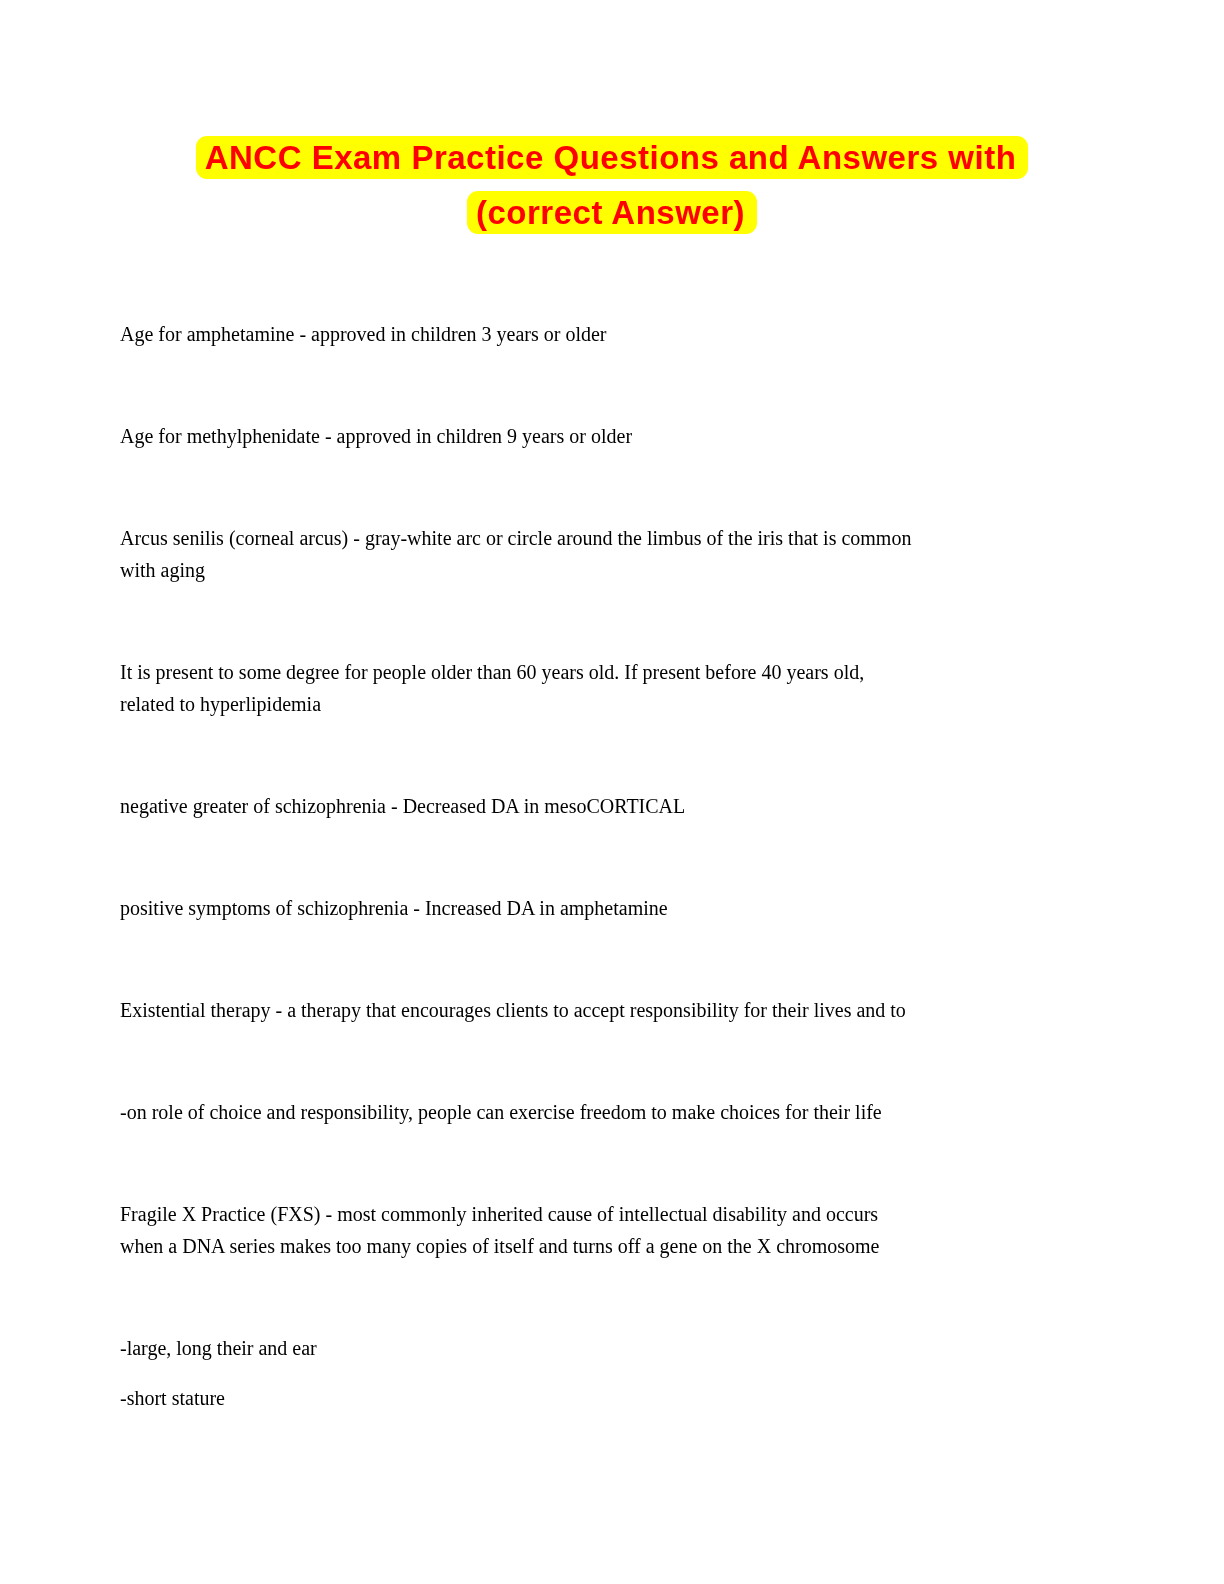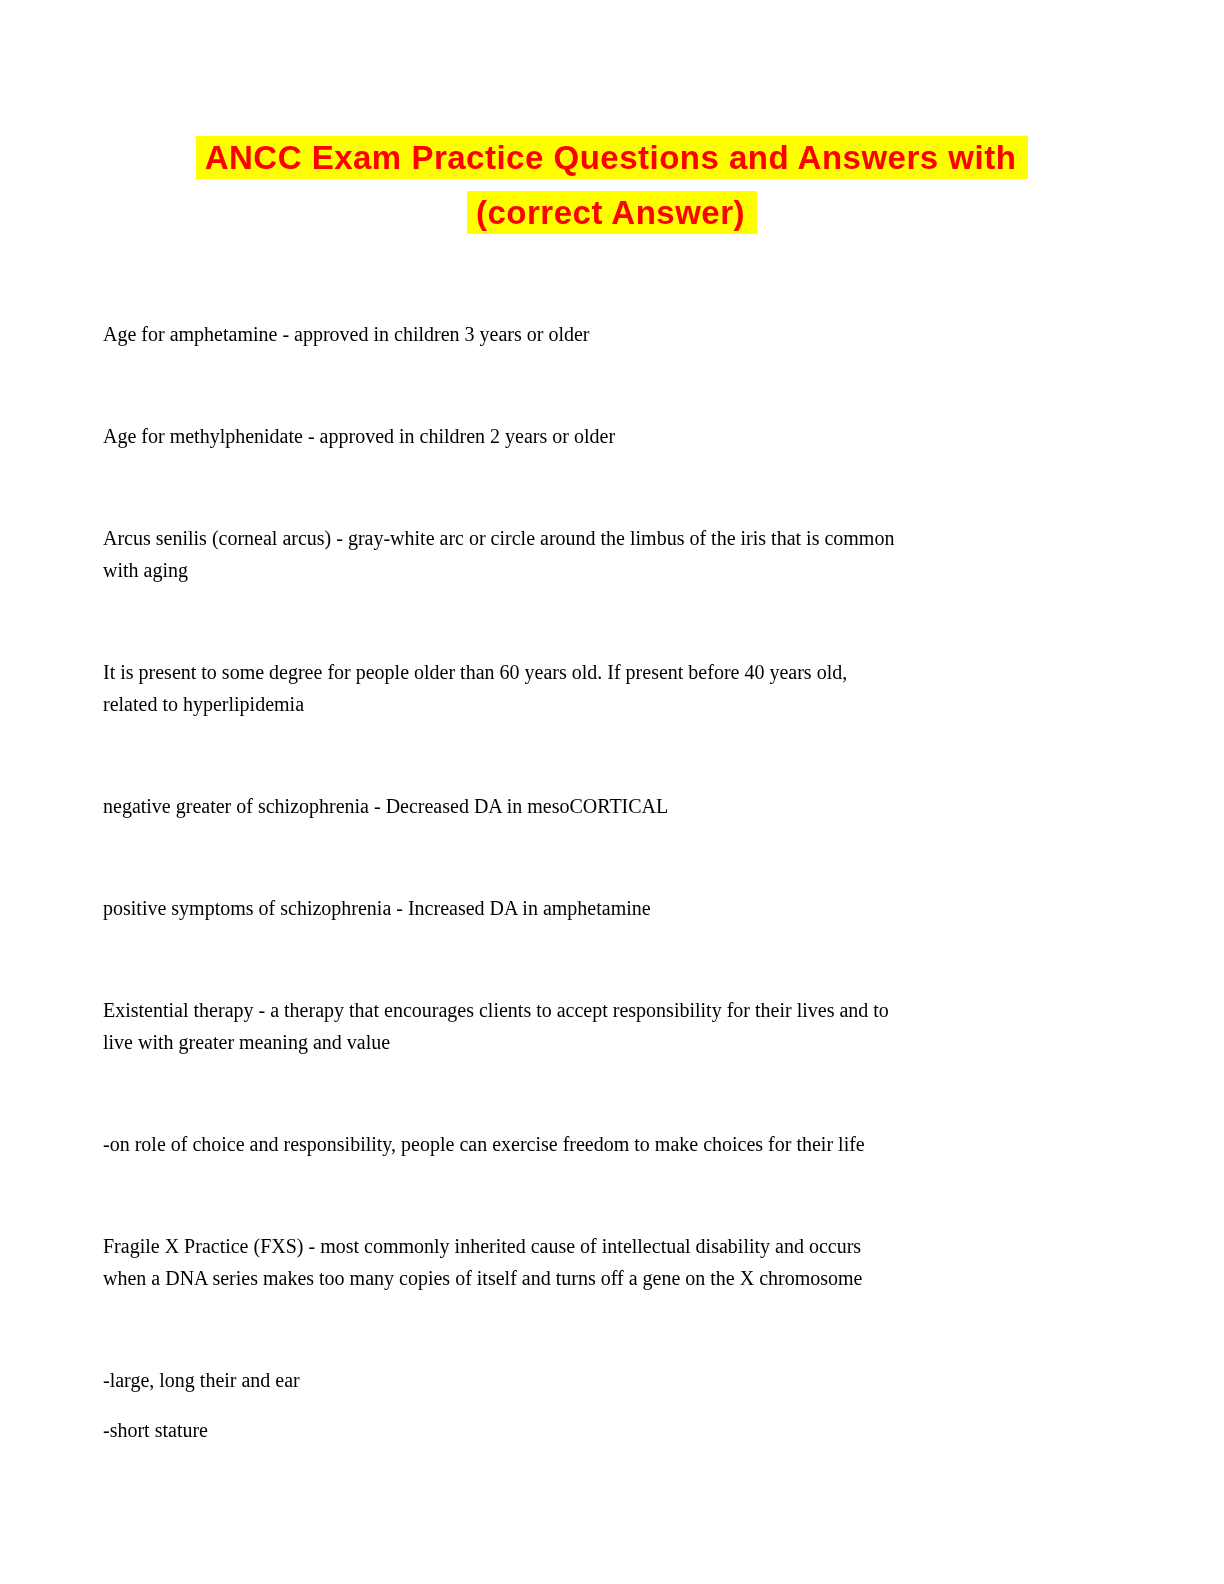--- a/index.html
+++ b/index.html
@@ -23,24 +23,24 @@
     font-family: "Liberation Sans", sans-serif;
     font-weight: 700;
     font-size: 33px;
     line-height: 55px;
     color: #ff0000;
     letter-spacing: 0.5px;
   }
   .title .hl {
     background: #ffff00;
     padding: 3px 12px 3px 9px;
+    border-radius: 11px;
   }
   .content {
-    padding: 78px 140px 0 83px;
-    margin-left: 20px;
+    padding: 78px 140px 0 120px;
   }
   p.para {
     margin: 0 0 70px 0;
     font-size: 20px;
     line-height: 32px;
     color: #000000;
   }
   p.para.tight {
     margin-bottom: 18px;
   }
@@ -60,21 +60,21 @@
     <span class="hl">(correct Answer)</span>
   </h1>
 
   <div class="content">
 
     <p class="para">
       <span class="ln">Age for amphetamine - approved in children 3 years or older</span>
     </p>
 
     <p class="para">
-      <span class="ln">Age for methylphenidate - approved in children 2 years or older</span>
+      <span class="ln">Age for methylphenidate - approved in children 9 years or older</span>
     </p>
 
     <p class="para">
       <span class="ln">Arcus senilis (corneal arcus) - gray-white arc or circle around the limbus of the iris that is common</span>
       <span class="ln">with aging</span>
     </p>
 
     <p class="para">
       <span class="ln">It is present to some degree for people older than 60 years old. If present before 40 years old,</span>
       <span class="ln">related to hyperlipidemia</span>
@@ -83,21 +83,20 @@
     <p class="para">
       <span class="ln">negative greater of schizophrenia - Decreased DA in mesoCORTICAL</span>
     </p>
 
     <p class="para">
       <span class="ln">positive symptoms of schizophrenia - Increased DA in amphetamine</span>
     </p>
 
     <p class="para">
       <span class="ln">Existential therapy - a therapy that encourages clients to accept responsibility for their lives and to</span>
-      <span class="ln">live with greater meaning and value</span>
     </p>
 
     <p class="para">
       <span class="ln">-on role of choice and responsibility, people can exercise freedom to make choices for their life</span>
     </p>
 
     <p class="para">
       <span class="ln">Fragile X Practice (FXS) - most commonly inherited cause of intellectual disability and occurs</span>
       <span class="ln">when a DNA series makes too many copies of itself and turns off a gene on the X chromosome</span>
     </p>

